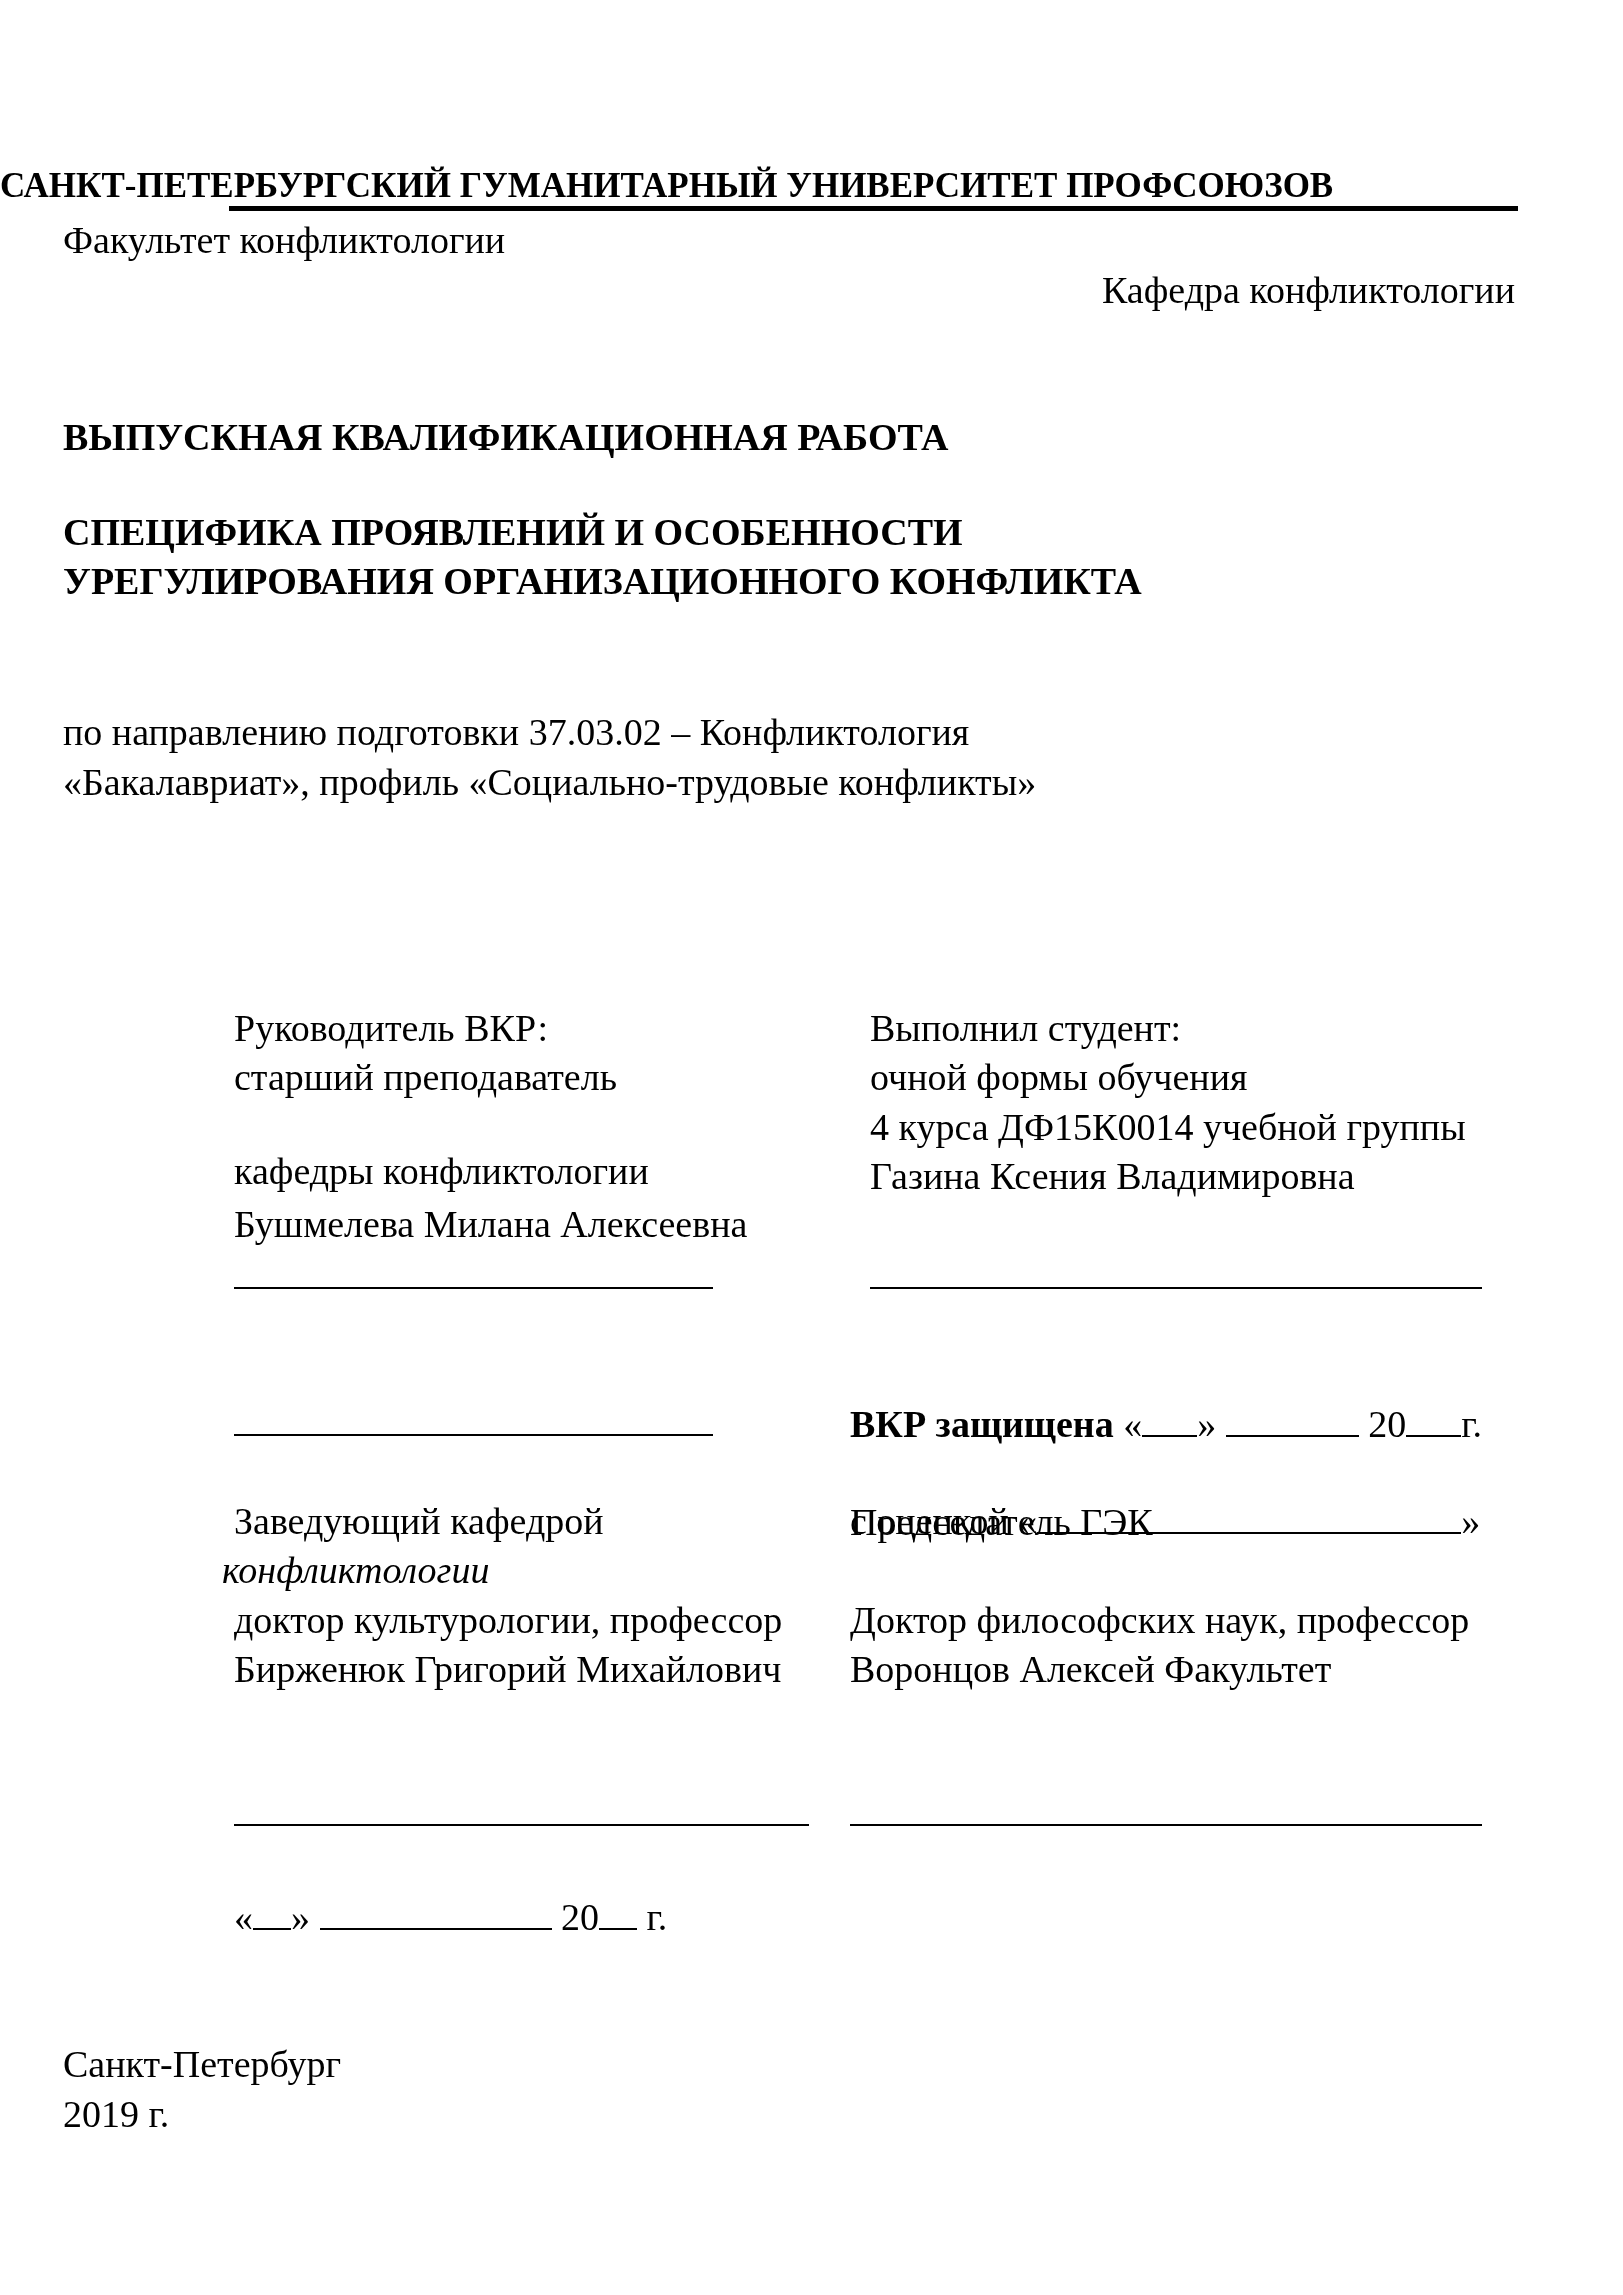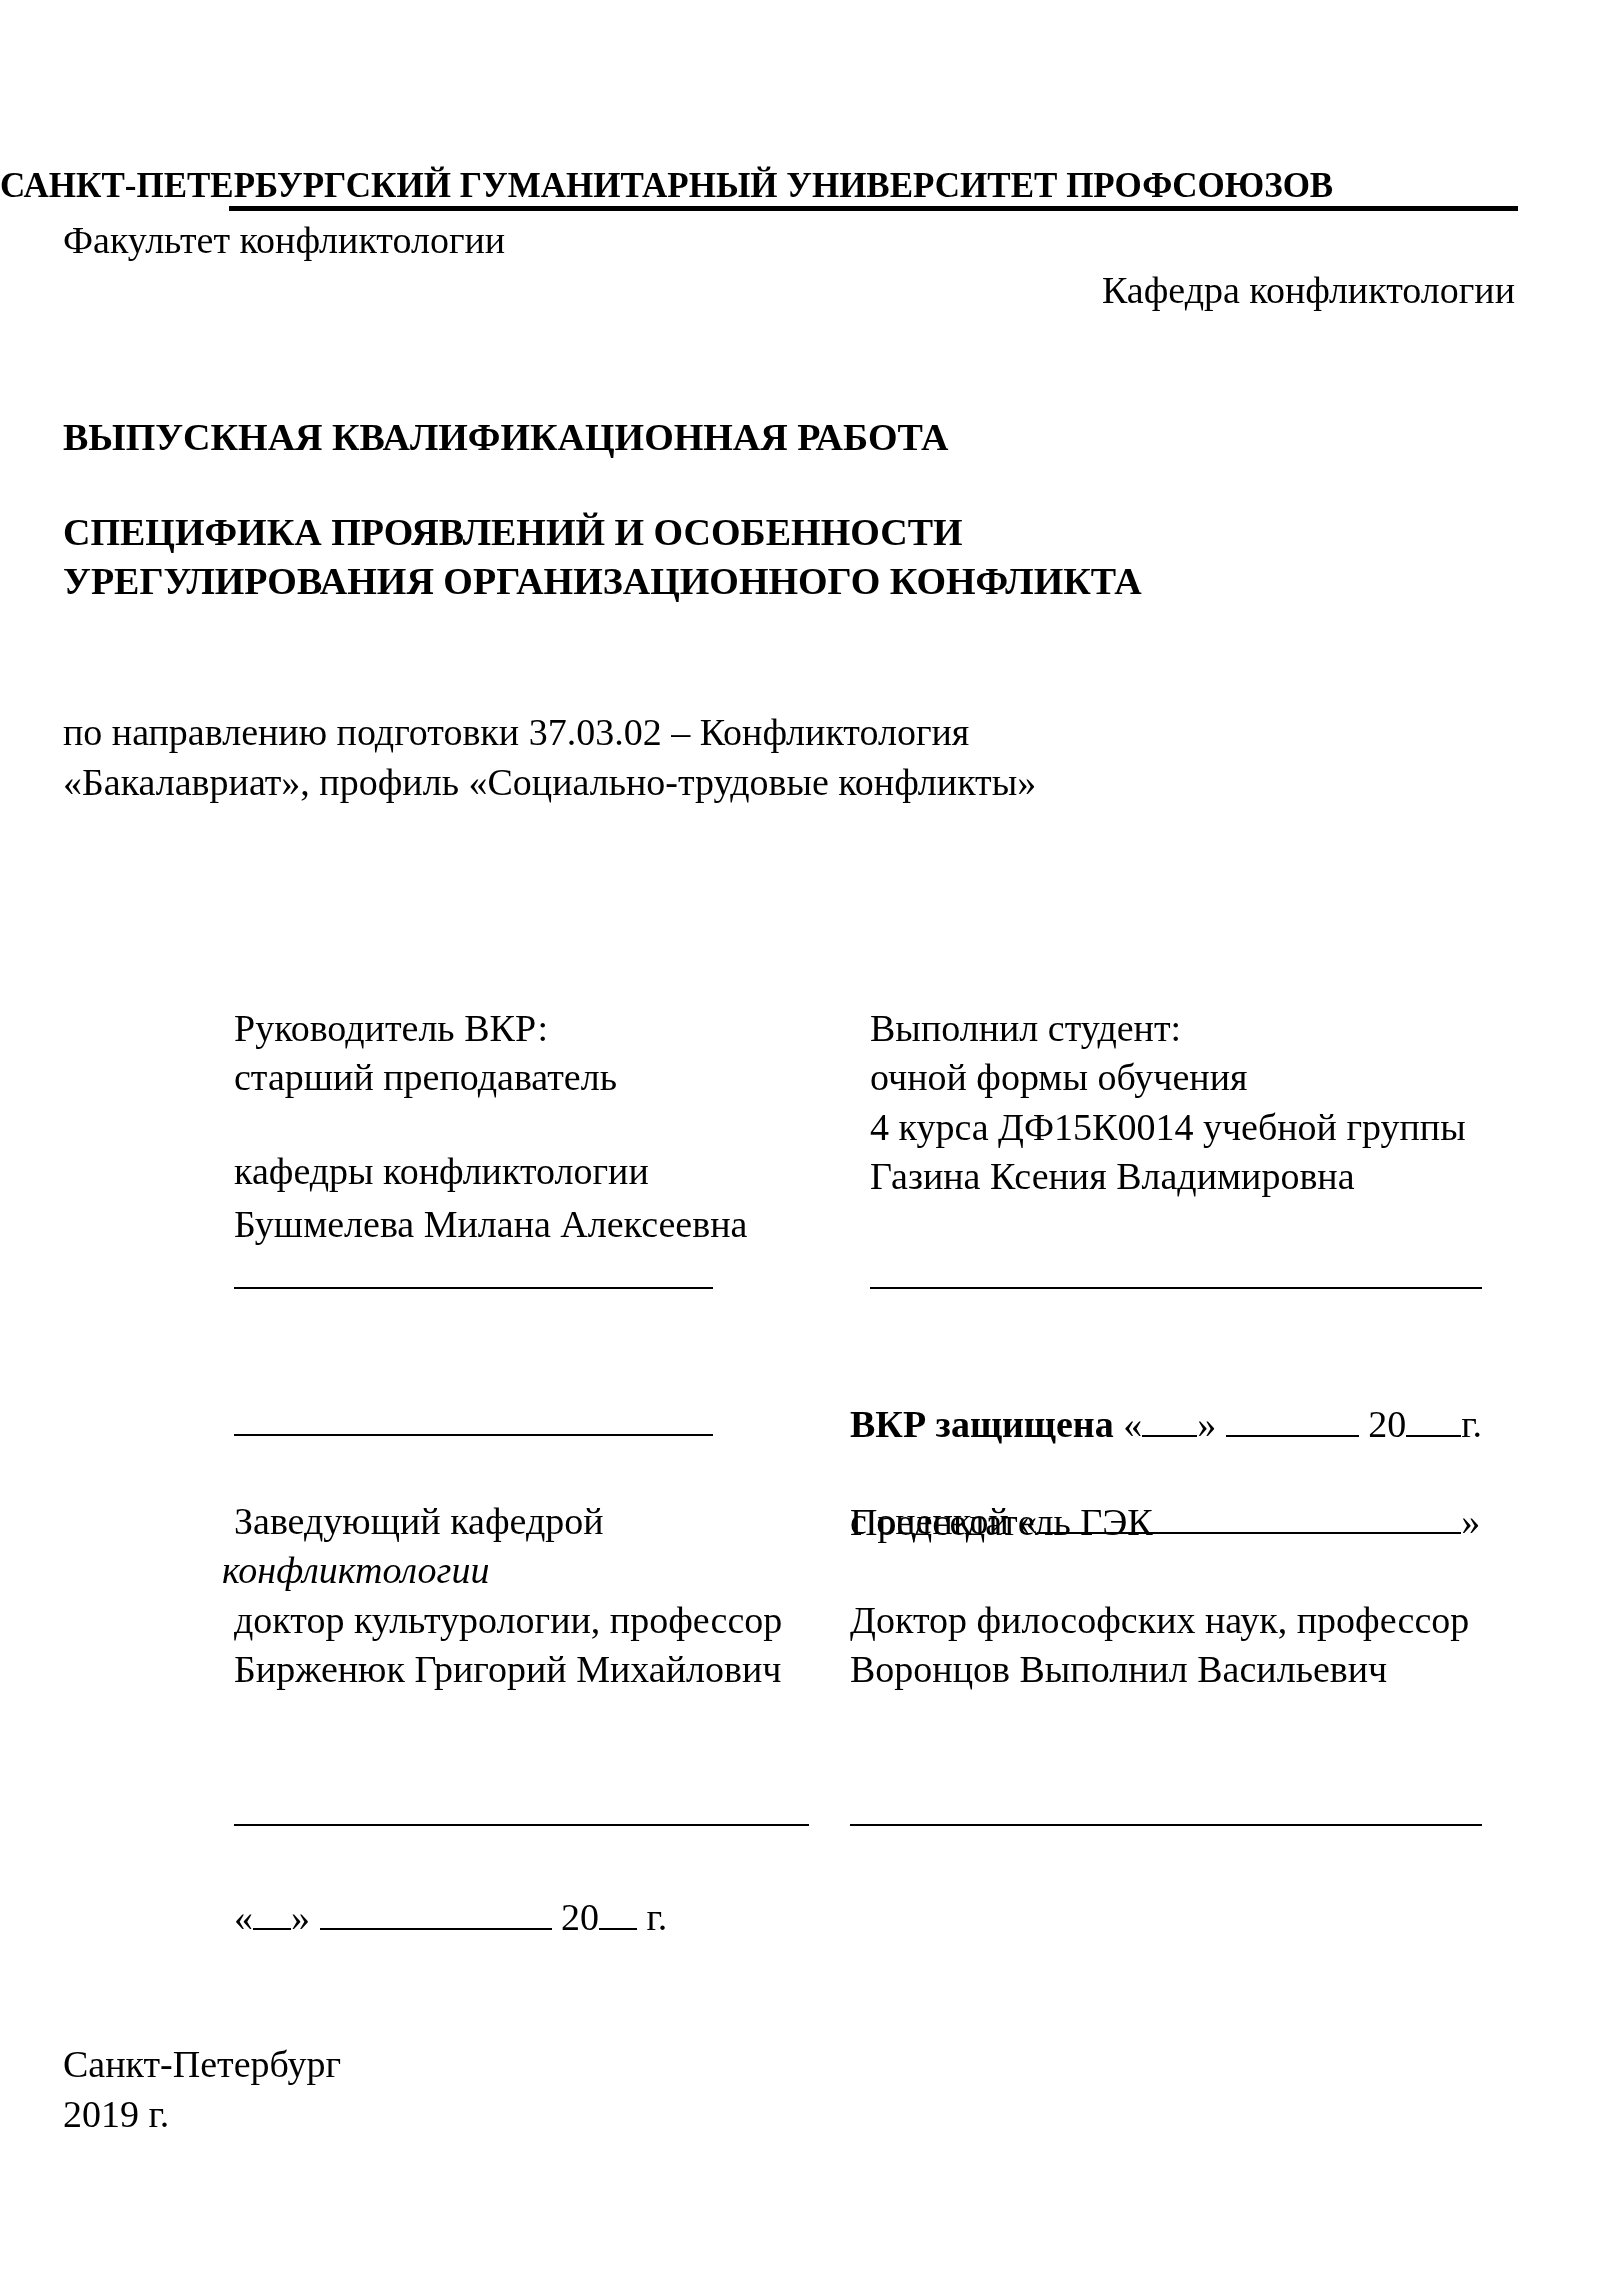--- a/index.html
+++ b/index.html
@@ -63,21 +63,21 @@
   <div class="abs t" style="left:234px; top:1650px;">Бирженюк Григорий Михайлович</div>
   <div class="line" style="left:234px; top:1824px; width:575px;"></div>
 </div>
 
 <div>
   <div class="abs t" style="left:850px; top:1502px;">
     <span>с оценкой «</span><span class="uline" style="width:424px;"></span><span>»</span>
   </div>
   <div class="abs t" style="left:850px; top:1503px;">Председатель ГЭК</div>
   <div class="abs t" style="left:850px; top:1601px;">Доктор философских наук, профессор</div>
-  <div class="abs t" style="left:850px; top:1650px;">Воронцов Выполнил Васильевич</div>
+  <div class="abs t" style="left:850px; top:1650px;">Воронцов Алексей Факультет</div>
   <div class="line" style="left:850px; top:1824px; width:632px;"></div>
 </div>
 
 <div class="abs t" style="left:234px; top:1898px;text-align:right;">
   <span>«</span><span class="uline" style="width:38px;"></span><span>»</span>
   <span class="uline" style="width:232px;"></span>
   <span>20</span><span class="uline" style="width:38px;"></span>
   <span>г.</span>
 </div>
 

